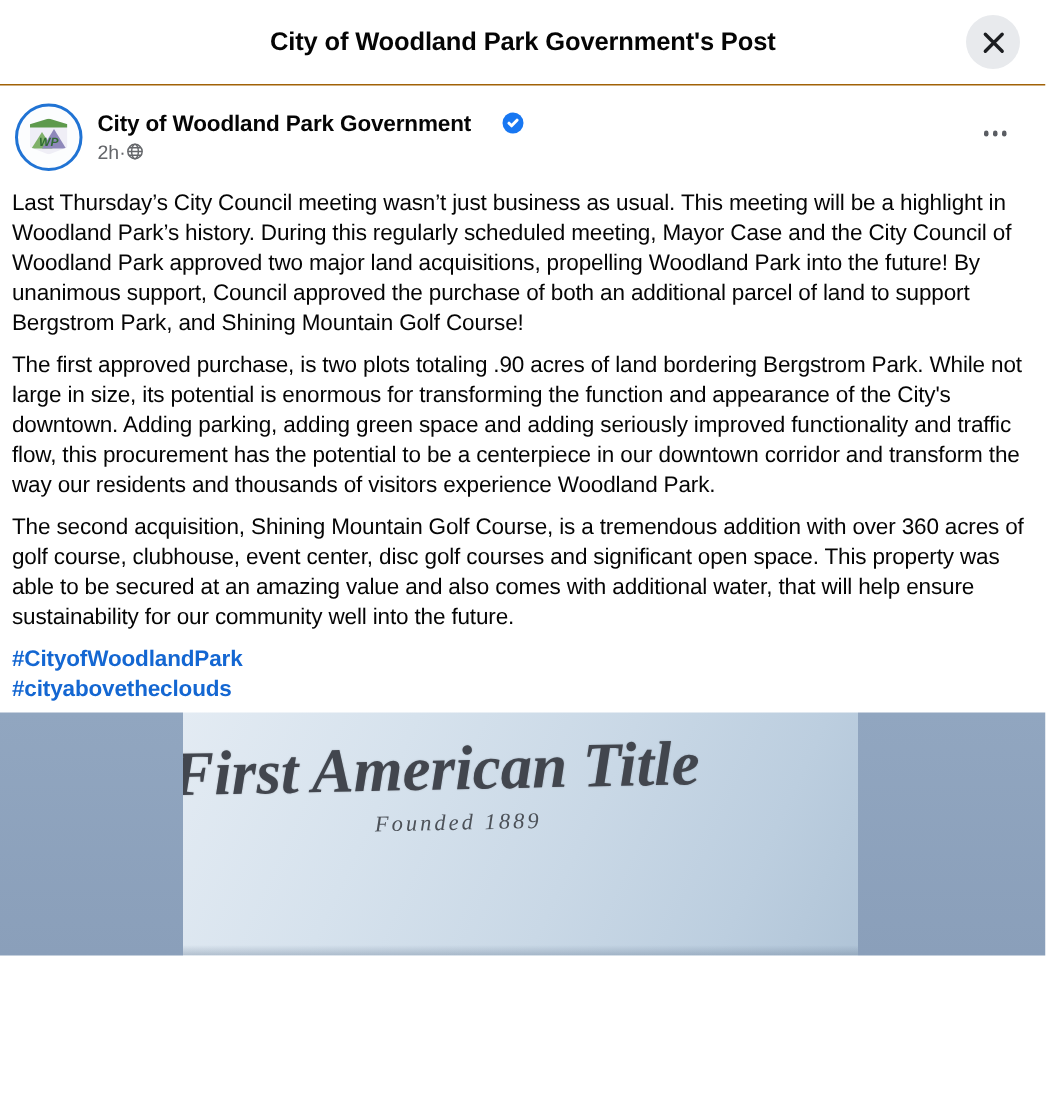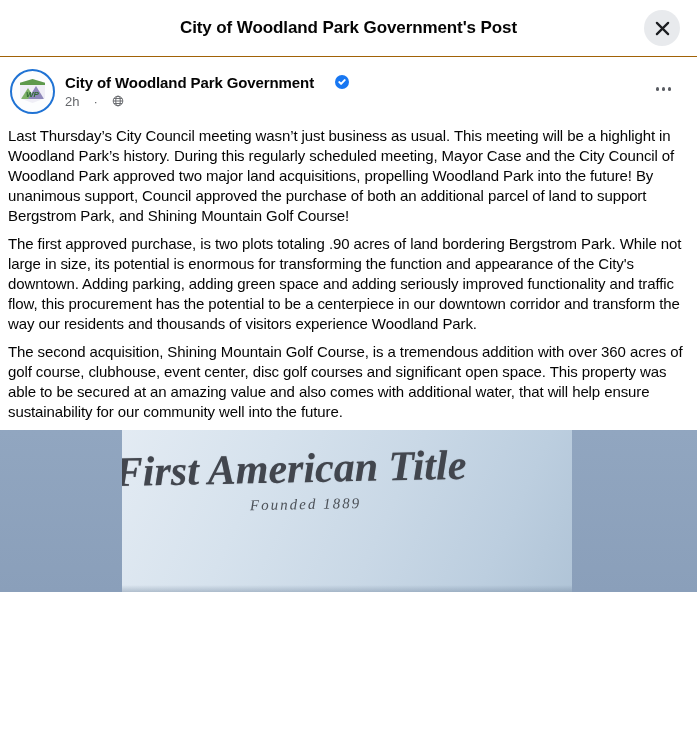--- a/index.html
+++ b/index.html
@@ -57,21 +57,21 @@
     font-size:8px; font-weight:700; color:#2f6b32; font-style:italic;
   }
   .author-block { margin-left:10px; }
   .author-line { display:flex; align-items:center; gap:21px; }
   .author-name { font-size:15px; font-weight:700; color:#050505; cursor:pointer; letter-spacing:-0.1px; }
   .verified-badge {
     width:14px; height:14px; border-radius:50%; background:#1877f2;
     display:inline-flex; align-items:center; justify-content:center; flex-shrink:0;
   }
   .verified-badge svg { width:8px; height:8px; stroke:#fff; stroke-width:3; fill:none; }
-  .meta-line { display:flex; align-items:center; gap:14px; margin-top:3px; font-size:13px; color:#65676b; }
+  .meta-line { display:flex; align-items:center; gap:0; margin-top:3px; font-size:13px; color:#65676b; }
   .globe-icon svg { width:12px; height:12px; stroke:#65676b; stroke-width:1.3; fill:none; display:block; }
   .more-btn {
     position:absolute; right:20px; top:24px; background:none; border:none; cursor:pointer;
     display:flex; gap:2.5px; padding:6px;
   }
   .more-btn i { width:3.5px; height:3.5px; border-radius:50%; background:#5a5d63; display:block; }
 
   
   .post-body { padding:9px 8px 0 8px; font-size:15px; line-height:20px; letter-spacing:-0.1px; }
   .post-body p { margin-bottom:8px; }
@@ -157,20 +157,24 @@
           <i></i>
           <i></i>
         </span>
     </button>
   </div>
 
   <div class="post-body">
     <p>Last Thursday’s City Council meeting wasn’t just business as usual. This meeting will be a highlight in Woodland Park’s history. During this regularly scheduled meeting, Mayor Case and the City Council of Woodland Park approved two major land acquisitions, propelling Woodland Park into the future! By unanimous support, Council approved the purchase of both an additional parcel of land to support Bergstrom Park, and Shining Mountain Golf Course!</p>
     <p>The first approved purchase, is two plots totaling .90 acres of land bordering Bergstrom Park. While not large in size, its potential is enormous for transforming the function and appearance of the City's downtown. Adding parking, adding green space and adding seriously improved functionality and traffic flow, this procurement has the potential to be a centerpiece in our downtown corridor and transform the way our residents and thousands of visitors experience Woodland Park.</p>
     <p>The second acquisition, Shining Mountain Golf Course, is a tremendous addition with over 360 acres of golf course, clubhouse, event center, disc golf courses and significant open space. This property was able to be secured at an amazing value and also comes with additional water, that will help ensure sustainability for our community well into the future.</p>
+    <div class="hashtags">
+      <a>#CityofWoodlandPark</a>
+      <a>#cityabovetheclouds</a>
+    </div>
   </div>
 
   <figure class="post-photo">
     <div class="photo-band left"></div>
     <div class="photo-center">
       <div class="photo-inner">
         <div class="photo-headline">First American Title</div>
         <div class="photo-caption">Founded 1889</div>
       </div>
     </div>

